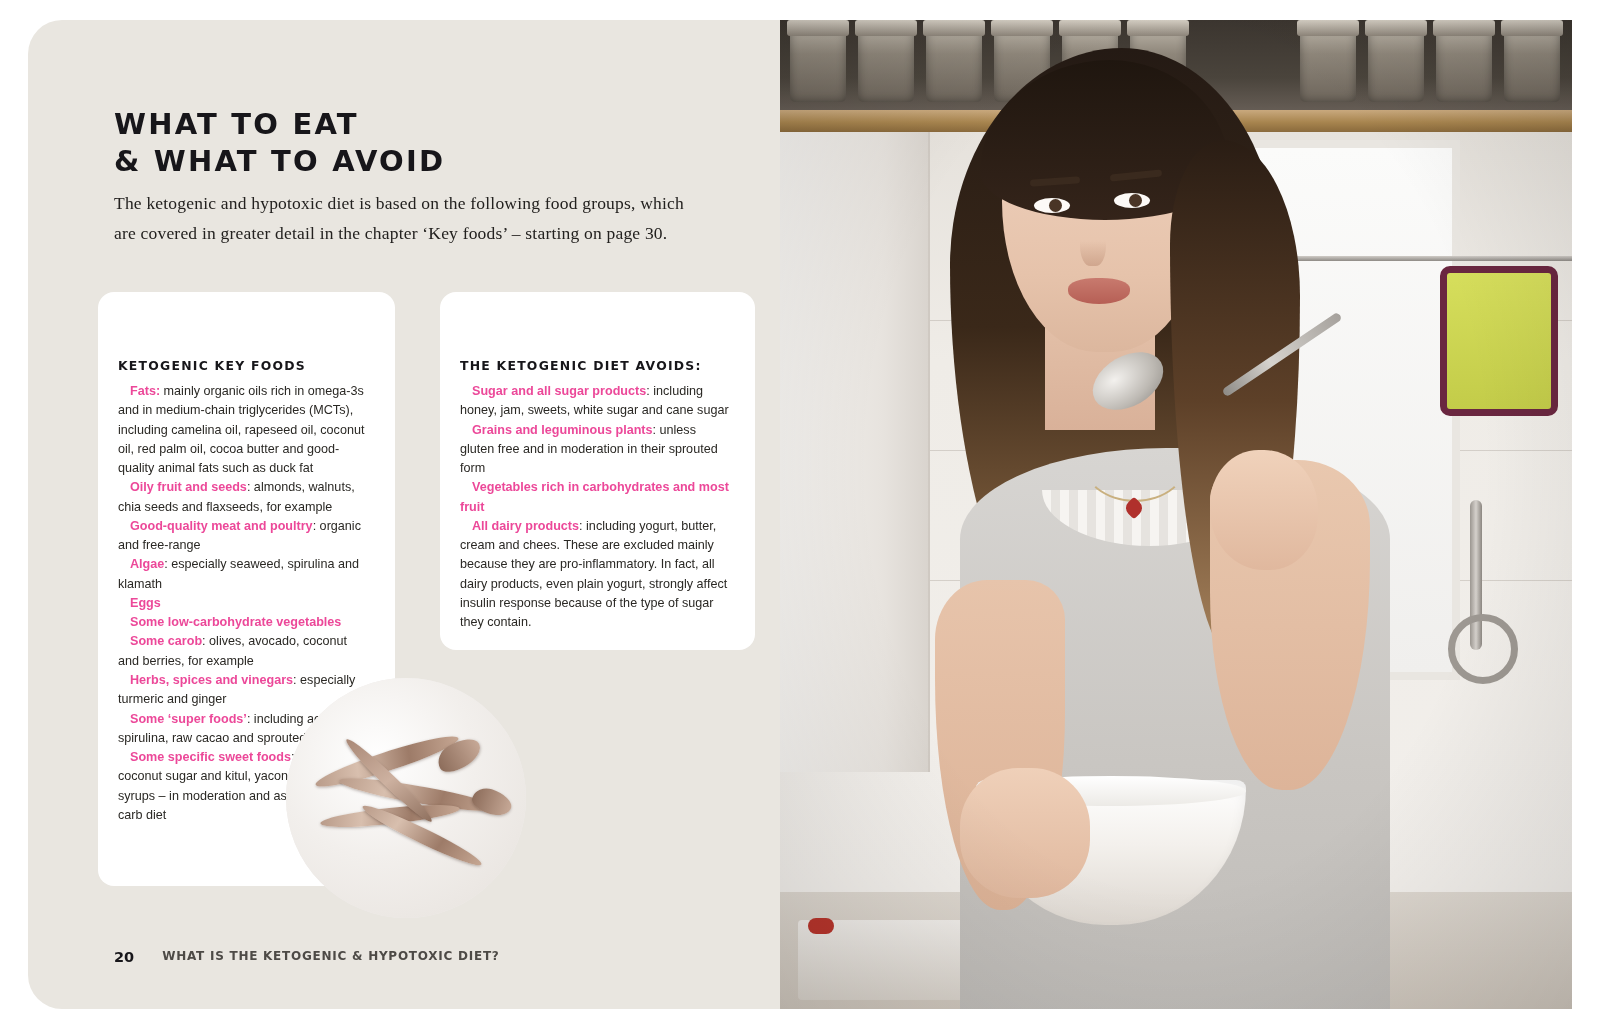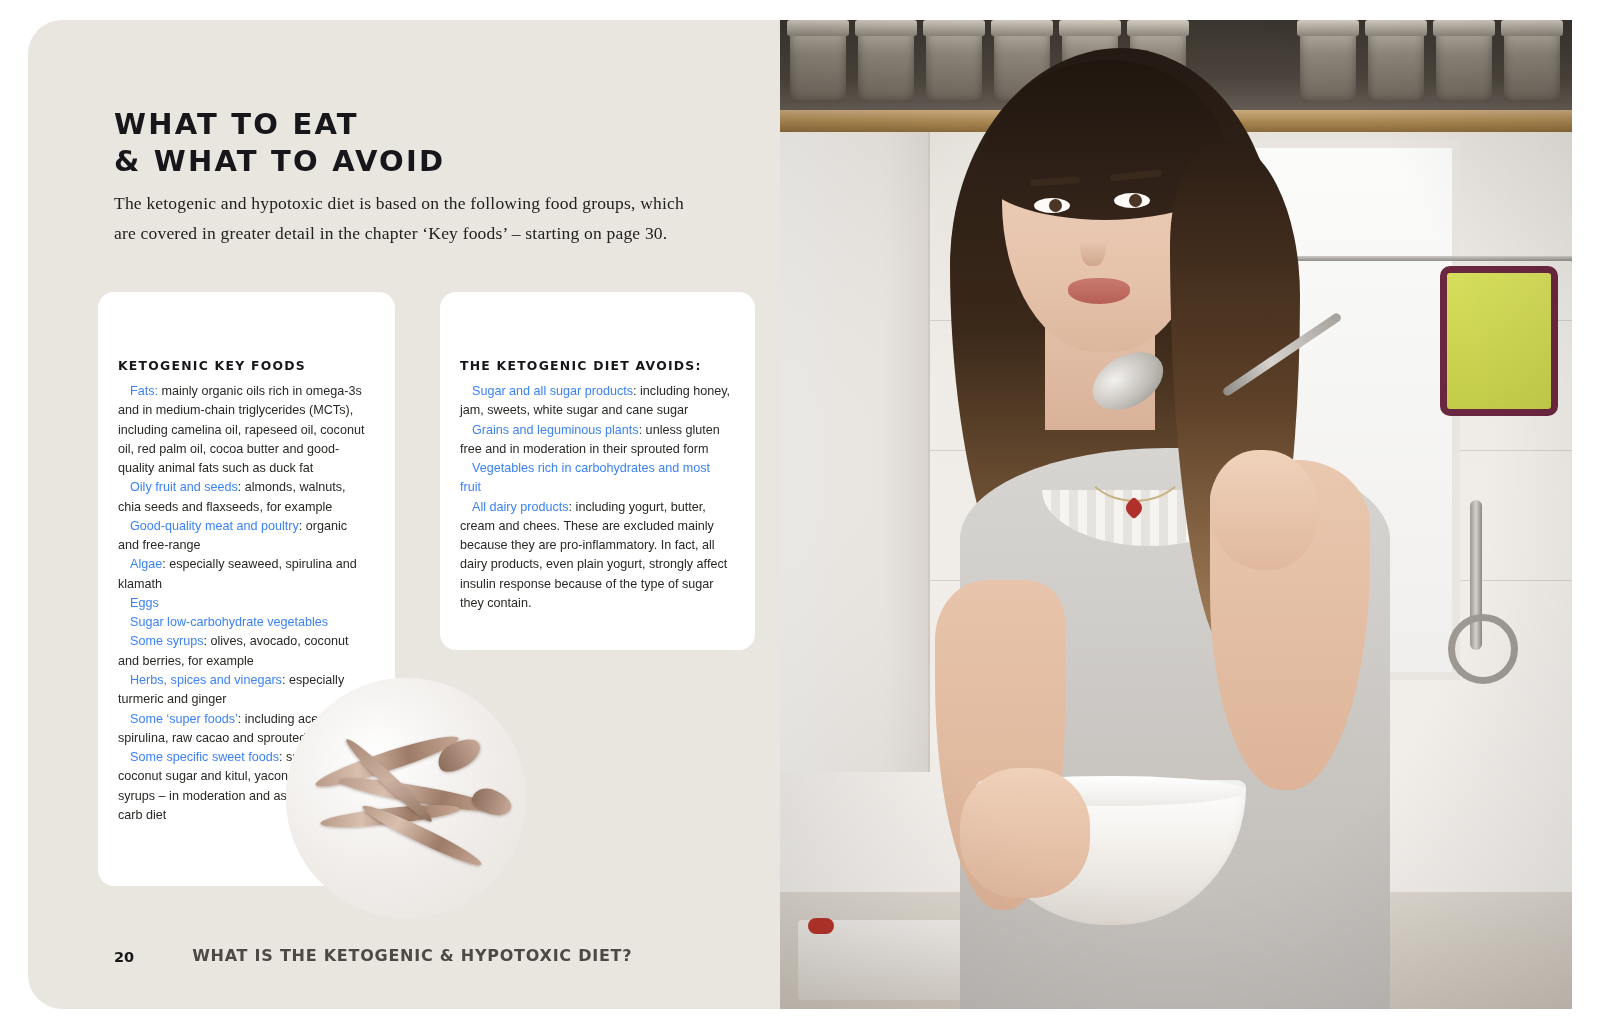--- a/index.html
+++ b/index.html
@@ -77,21 +77,21 @@
     text-transform: uppercase;
     margin-bottom: 9px;
   }
 
   .card-body {
     font-size: 12.6px;
     line-height: 1.53;
     color: #2a2824;
   }
   .card-body p { margin: 0; }
-  .card-body b { font-weight: normal; color: #3b82f6; padding-left: 12px; }
+  .card-body b { font-weight: bold; color: #ec4899; padding-left: 12px; }
 
   
   .fish-circle {
     position: absolute;
     left: 258px; top: 658px;
     width: 240px; height: 240px;
     border-radius: 50%;
     overflow: hidden;
     background: #efeceb;
   }
@@ -116,37 +116,36 @@
     border-radius: 40% 60% 50% 50% / 60% 50% 50% 40%;
   }
   .fish.t1 { left: 150px; top: 64px; width: 46px; height: 26px; transform: rotate(-30deg); }
   .fish.t2 { left: 186px; top: 112px; width: 40px; height: 24px; transform: rotate(18deg); }
 
   
   .footer {
     position: absolute;
     left: 86px; bottom: 44px;
     display: flex;
-    align-items: flex-end;
-    gap: 14px;
+    align-items: flex-start;
+    gap: 28px;
   }
   .page-num {
     font-family: "DejaVu Sans", sans-serif;
     font-weight: bold;
     font-size: 14.5px;
     color: #17161a;
   }
   .footer-text {
     font-family: "DejaVu Sans", sans-serif;
     font-weight: bold;
-    font-size: 16px;
+    font-size: 12px;
     letter-spacing: .75px;
     color: #4d4a46;
     text-transform: uppercase;
-    margin-left: 44px;
   }
 
   
   .kitchen {
     position: absolute; inset: 0;
     background: linear-gradient(180deg,#ded9d3 0%, #e7e3dd 40%, #efebe6 100%);
   }
   
   .shelf-wall {
     position: absolute; left: 0; top: 0; width: 100%; height: 96px;
@@ -361,22 +360,22 @@
 
     <div class="card card-left">
       <div class="card-inner">
         <div class="card-head">KETOGENIC KEY FOODS</div>
         <div class="card-body">
           <p><b>Fats:</b><span> mainly organic oils rich in omega-3s and in medium-chain triglycerides (MCTs), including camelina oil, rapeseed oil, coconut oil, red palm oil, cocoa butter and good-quality animal fats such as duck fat</span></p>
           <p><b>Oily fruit and seeds</b><span>: almonds, walnuts, chia seeds and flaxseeds, for example</span></p>
           <p><b>Good-quality meat and poultry</b><span>: organic and free-range</span></p>
           <p><b>Algae</b><span>: especially seaweed, spirulina and klamath</span></p>
           <p><b>Eggs</b><span></span></p>
-          <p><b>Sugar low-carbohydrate vegetables</b><span></span></p>
-          <p><b>Some syrups</b><span>: olives, avocado, coconut and berries, for example</span></p>
+          <p><b>Some low-carbohydrate vegetables</b><span></span></p>
+          <p><b>Some carob</b><span>: olives, avocado, coconut and berries, for example</span></p>
           <p><b>Herbs, spices and vinegars</b><span>: especially turmeric and ginger</span></p>
           <p><b>Some ‘super foods’</b><span>: including acerola, spirulina, raw cacao and sprouted grains</span></p>
           <p><b>Some specific sweet foods</b><span>: such as coconut sugar and kitul, yacon and carob syrups – in moderation and as part of a low-carb diet</span></p>
         </div>
       </div>
     </div>
 
     <div class="card card-right">
       <div class="card-inner">
         <div class="card-head">THE KETOGENIC DIET AVOIDS:</div>

